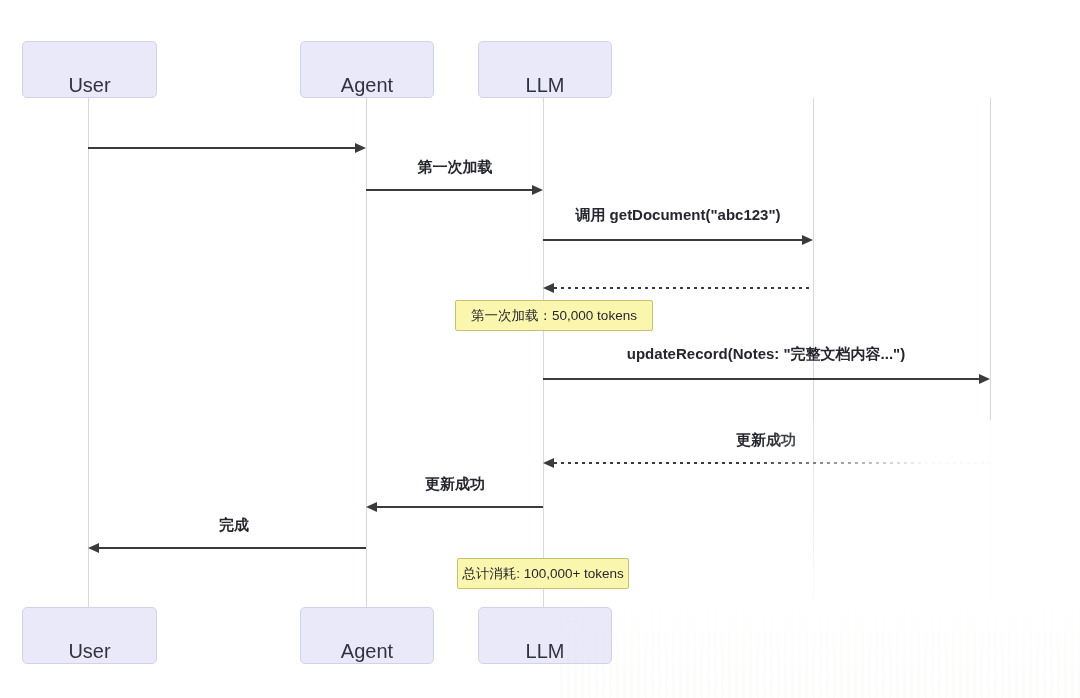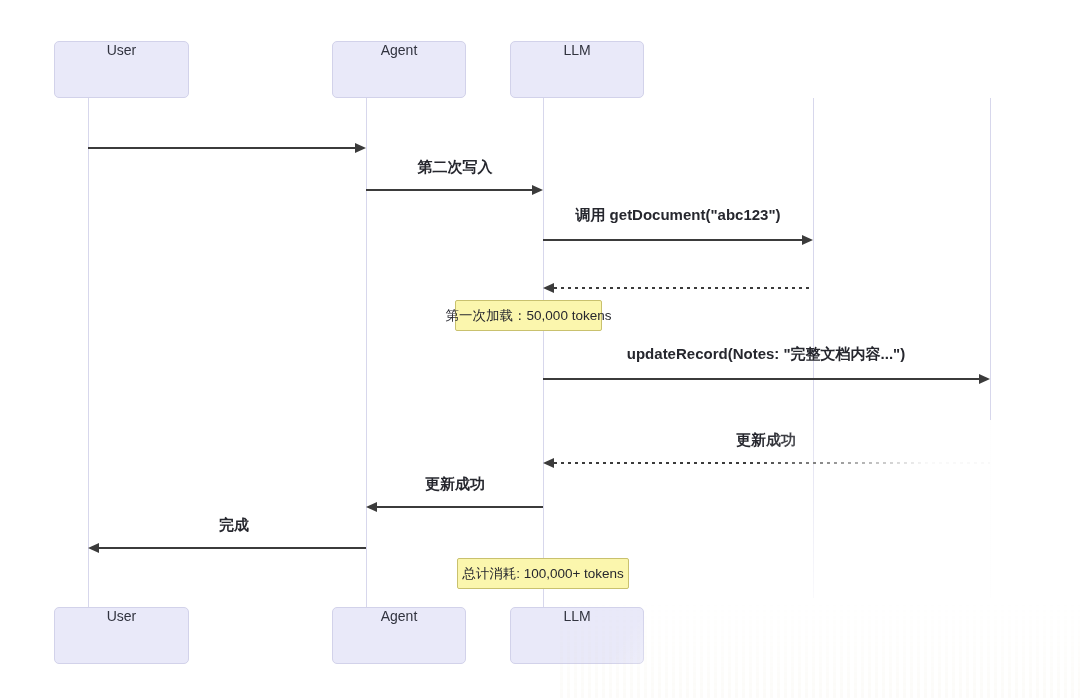--- a/index.html
+++ b/index.html
@@ -4,22 +4,22 @@
 <style>
   html,body{margin:0;padding:0;background:#ffffff;}
   body{font-family:"Liberation Sans","DejaVu Sans",sans-serif;}
   #stage{position:relative;width:1080px;height:698px;background:#ffffff;overflow:hidden;}
 
   
   .lifeline{position:absolute;width:1px;background:#d7d7ec;top:98px;}
 
   
   .actor{position:absolute;height:55px;background:#e9e9f9;border:1px solid #d2d2ea;
-         border-radius:5px;display:flex;align-items:flex-start;justify-content:center;
-         font-size:14px;color:#31333f;box-shadow:0 0 0 0 transparent;margin-left:32px;}
+         border-radius:5px;display:flex;align-items:flex-end;justify-content:center;
+         font-size:20px;color:#31333f;box-shadow:0 0 0 0 transparent;}
 
   
   .msg-label{position:absolute;text-align:center;font-size:15px;font-weight:700;
              color:#26272e;white-space:nowrap;transform:translateX(-50%);}
 
   
   .arrow-line{position:absolute;height:2px;background:#3b3b3b;}
   .arrow-line.dashed{background:repeating-linear-gradient(90deg,#3b3b3b 0 3px,transparent 3px 7px);}
   .arrow-head{position:absolute;width:0;height:0;border-top:5px solid transparent;
               border-bottom:5px solid transparent;}
@@ -46,32 +46,32 @@
 
   <div class="lifeline" style="left:88px;height:509px;"></div>
   <div class="lifeline" style="left:366px;height:509px;"></div>
   <div class="lifeline" style="left:543px;height:509px;"></div>
   <div class="lifeline" style="left:813px;height:500px;"></div>
   <div class="lifeline" style="left:990px;height:500px;"></div>
 
   <div class="arrow-line" style="left:88px;top:147px;width:268px;"></div>
   <div class="arrow-head right" style="left:355px;top:143px;"></div>
 
-  <div class="msg-label" style="left:455px;top:158px;">第二次写入</div>
+  <div class="msg-label" style="left:455px;top:158px;">第一次加载</div>
   <div class="arrow-line" style="left:366px;top:189px;width:167px;"></div>
   <div class="arrow-head right" style="left:532px;top:185px;"></div>
 
   <div class="msg-label" style="left:678px;top:206px;">调用 getDocument("abc123")</div>
   <div class="arrow-line" style="left:543px;top:239px;width:260px;"></div>
   <div class="arrow-head right" style="left:802px;top:235px;"></div>
 
   <div class="arrow-line dashed" style="left:554px;top:287px;width:259px;"></div>
   <div class="arrow-head left" style="left:543px;top:283px;"></div>
 
-  <div class="note" style="left:455px;top:300px;width:147px;height:31px;">第一次加载：50,000 tokens</div>
+  <div class="note" style="left:455px;top:300px;width:198px;height:31px;">第一次加载：50,000 tokens</div>
 
   <div class="msg-label" style="left:766px;top:345px;">updateRecord(Notes: "完整文档内容...")</div>
   <div class="arrow-line" style="left:543px;top:378px;width:437px;"></div>
   <div class="arrow-head right" style="left:979px;top:374px;"></div>
 
 
   <div class="msg-label" style="left:766px;top:431px;">更新成功</div>
   <div class="arrow-line dashed" style="left:554px;top:462px;width:436px;"></div>
   <div class="arrow-head left" style="left:543px;top:458px;"></div>
 

